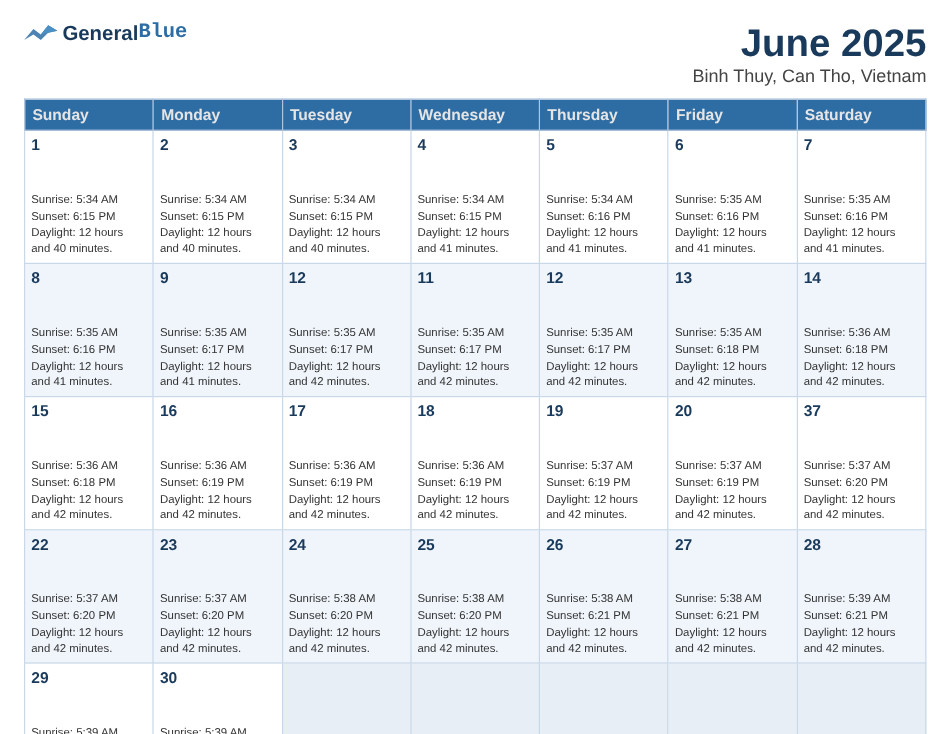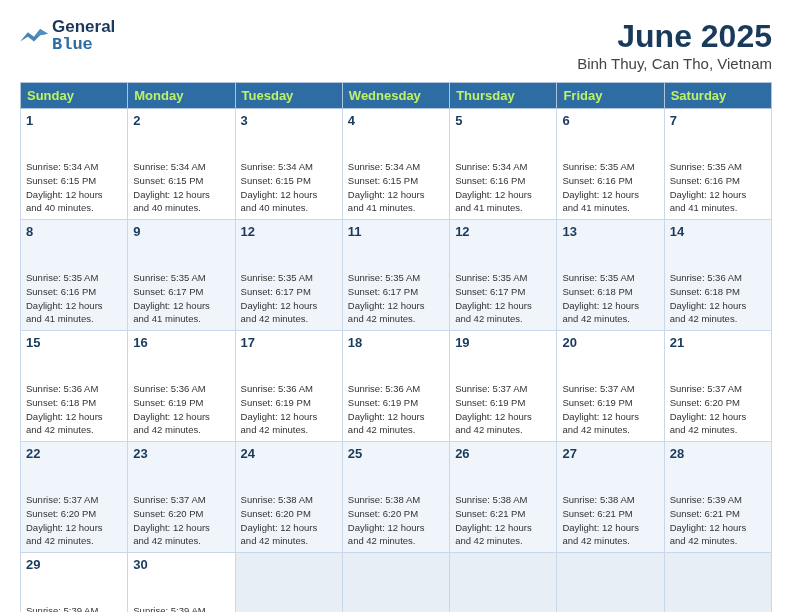--- a/index.html
+++ b/index.html
@@ -48,21 +48,21 @@
       font-size: 15px;
       color: #444;
     }
     .calendar-table {
       width: 100%;
       border-collapse: collapse;
       table-layout: fixed;
     }
     .calendar-table th {
       background: #2e6da4;
-      color: #bef264;
+      color: #e5e5e5;
       text-align: left;
       padding: 5px 6px;
       font-size: 13px;
       font-weight: bold;
       border: 1px solid #b0c4de;
     }
     .calendar-table td {
       border: 1px solid #c8d8e8;
       vertical-align: top;
       padding: 4px 5px;
@@ -97,21 +97,21 @@
 <body>
 
 <div class="page">
   <div class="header">
     <div class="logo">
       <div class="logo-row">
         <svg class="logo-bird" viewBox="0 0 36 26" xmlns="http://www.w3.org/2000/svg">
           <polygon points="0,20 10,8 18,14 26,4 36,10 26,12 18,20 10,14" fill="#2e6da4" opacity="0.85"></polygon>
           <polygon points="18,14 26,4 36,10 26,12" fill="#4a90c4"></polygon>
         </svg>
-        <div style="display:flex;flex-direction:column;line-height:1.05;">
+        <div style="display:flex;line-height:1.05;">
           <span style="font-size:17px;font-weight:bold;color:#1a3a5c;">General</span>
           <span style="font-size:17px;font-weight:bold;color:#2e6da4;font-family:Liberation Mono, monospace;">Blue</span>
         </div>
       </div>
     </div>
     <div class="title-block">
       <div class="calendar-title">June 2025</div>
       <div class="calendar-subtitle">Binh Thuy, Can Tho, Vietnam</div>
     </div>
   </div>
@@ -268,21 +268,21 @@
 and 42 minutes.</div>
           </td>
           <td>
             <span class="day-num">20</span>
             <div class="day-info" style="white-space: pre-line;">Sunrise: 5:37 AM
 Sunset: 6:19 PM
 Daylight: 12 hours
 and 42 minutes.</div>
           </td>
           <td>
-            <span class="day-num">21</span>
+            <span class="day-num">37</span>
             <div class="day-info" style="white-space: pre-line;">Sunrise: 5:37 AM
 Sunset: 6:20 PM
 Daylight: 12 hours
 and 42 minutes.</div>
           </td>
         </tr>
         <tr>
           <td>
             <span class="day-num">22</span>
             <div class="day-info" style="white-space: pre-line;">Sunrise: 5:37 AM

